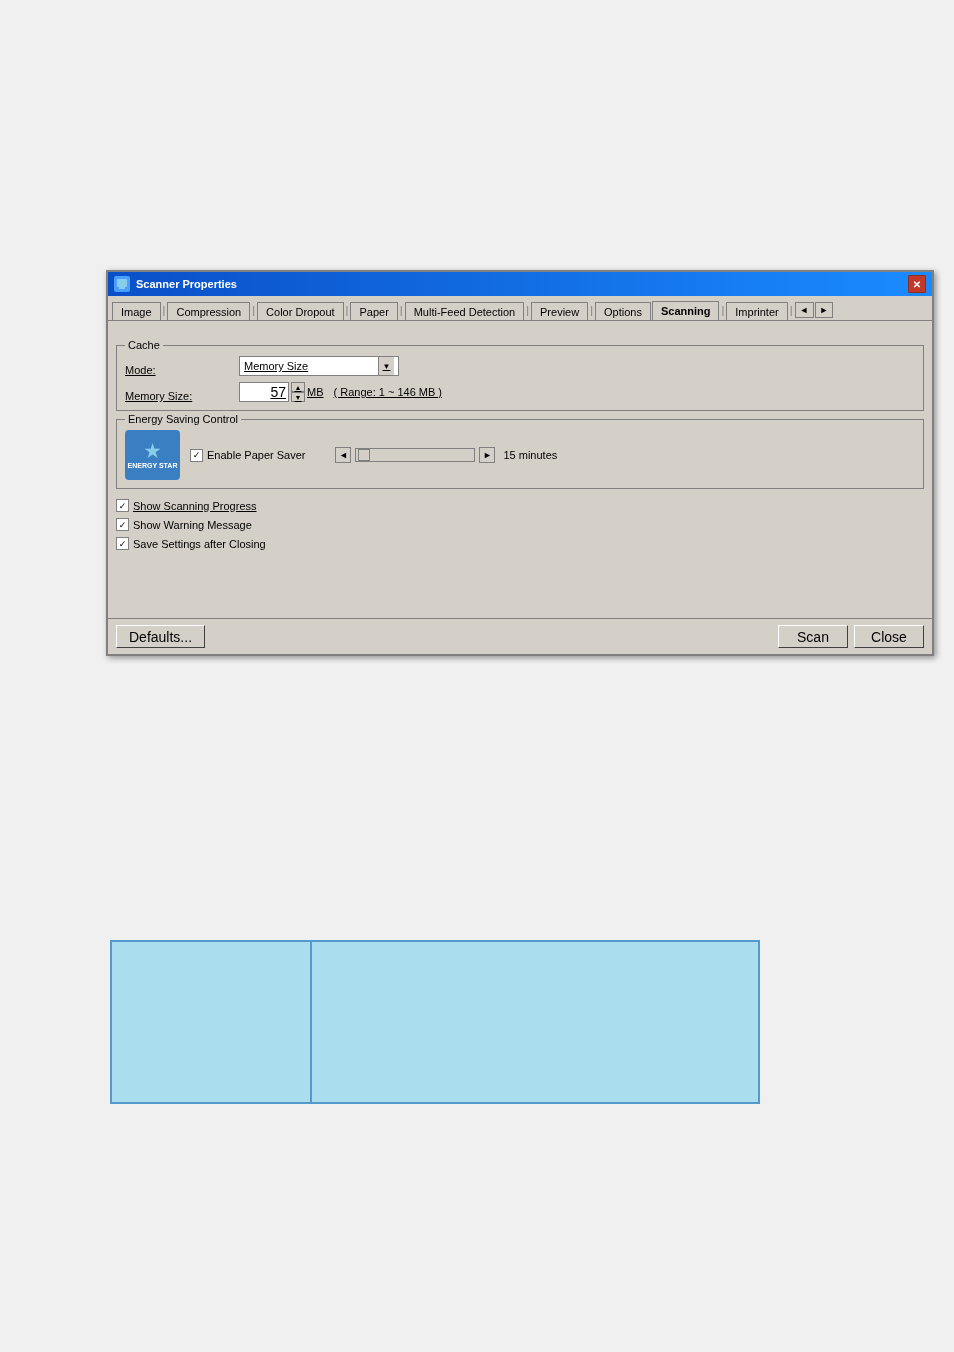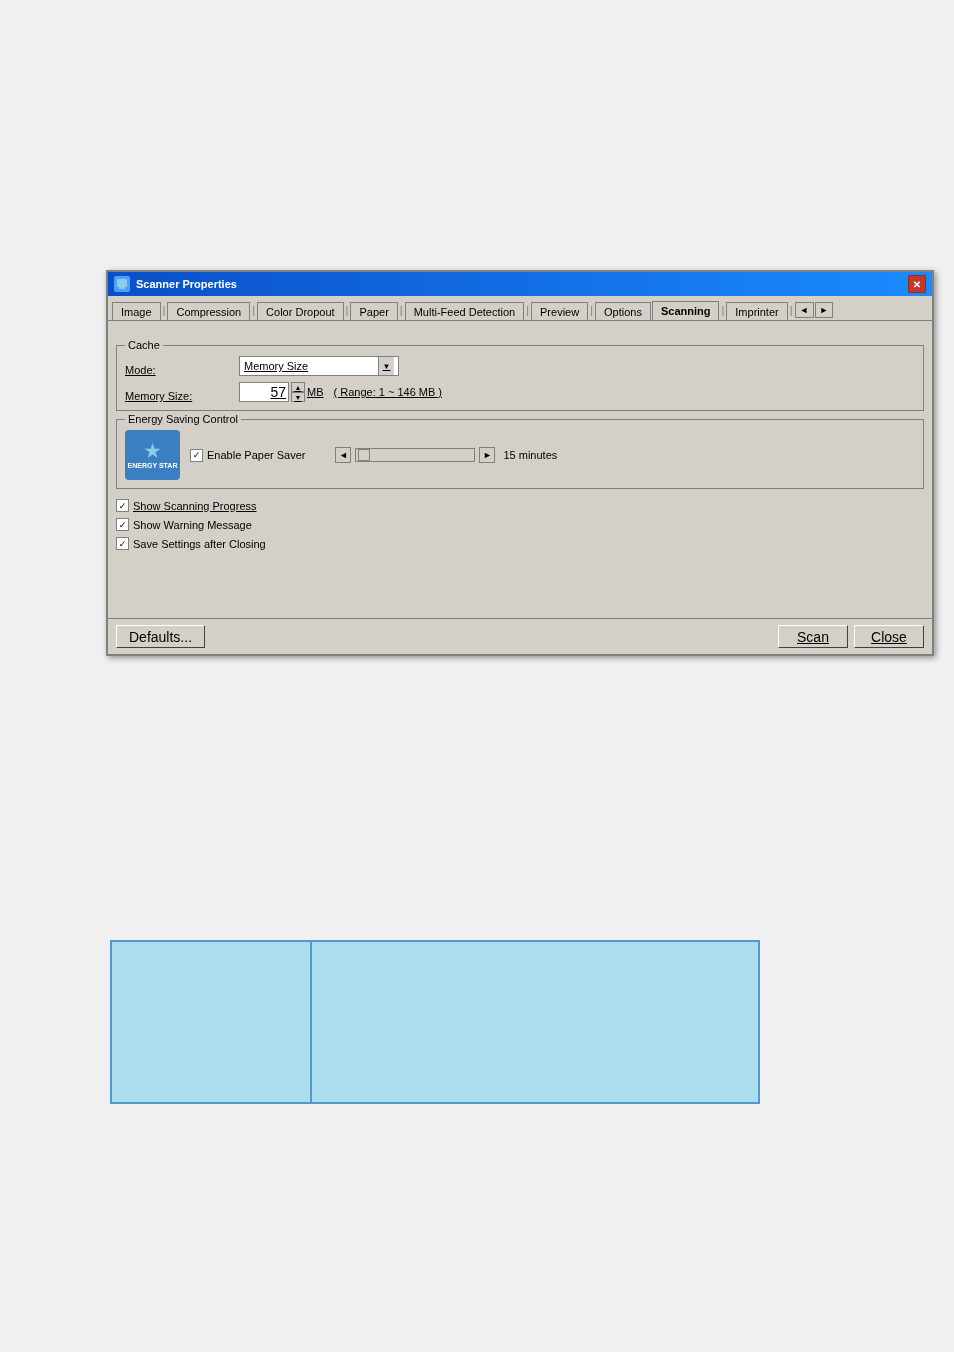--- a/index.html
+++ b/index.html
@@ -469,21 +469,21 @@
         <div class="checkbox">✓</div>
         <span>Save Settings after Closing</span>
       </div>
     </div>
 
     <div style="height: 60px;"></div>
   </div>
 
   <div class="dialog-buttons">
     <button class="btn">Defaults...</button>
-    <div style="display:flex;gap:6px;text-decoration:underline;">
+    <div style="display:flex;gap:6px;">
       <button class="btn">Scan</button>
       <button class="btn">Close</button>
     </div>
   </div>
 </div>
 
 <div class="bottom-panel">
   <div class="bottom-panel-left"></div>
   <div class="bottom-panel-right"></div>
 </div>

